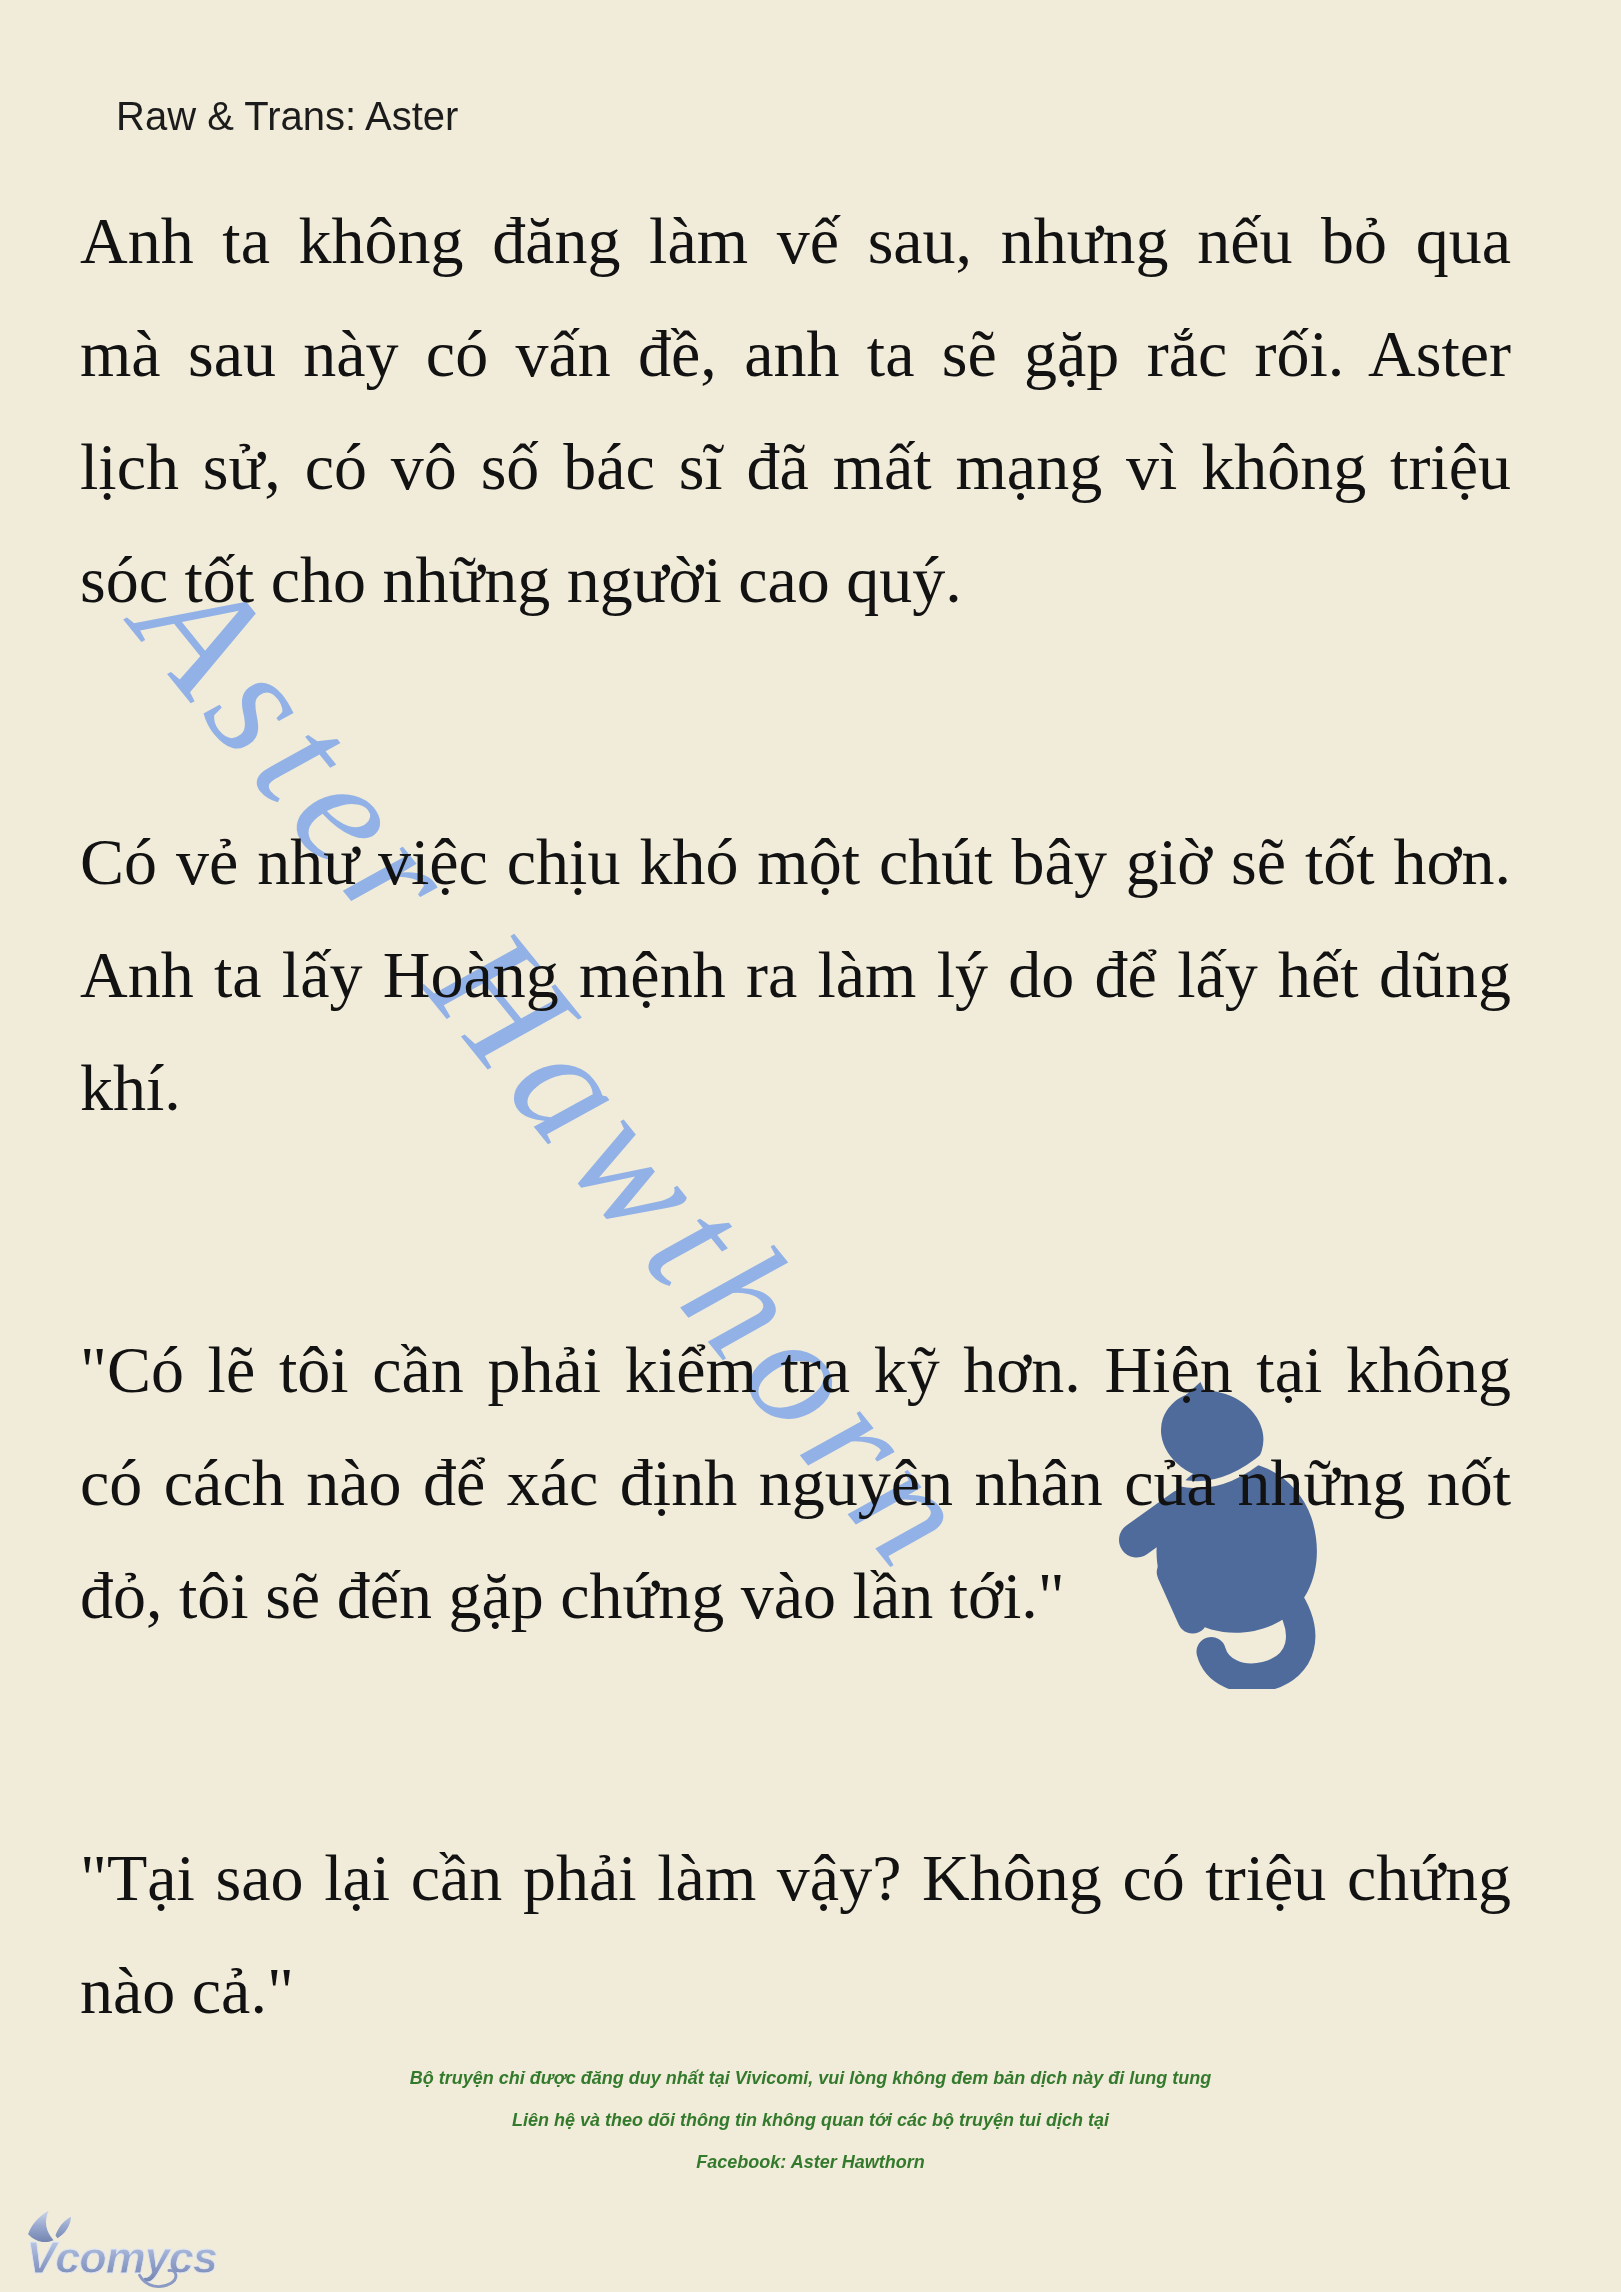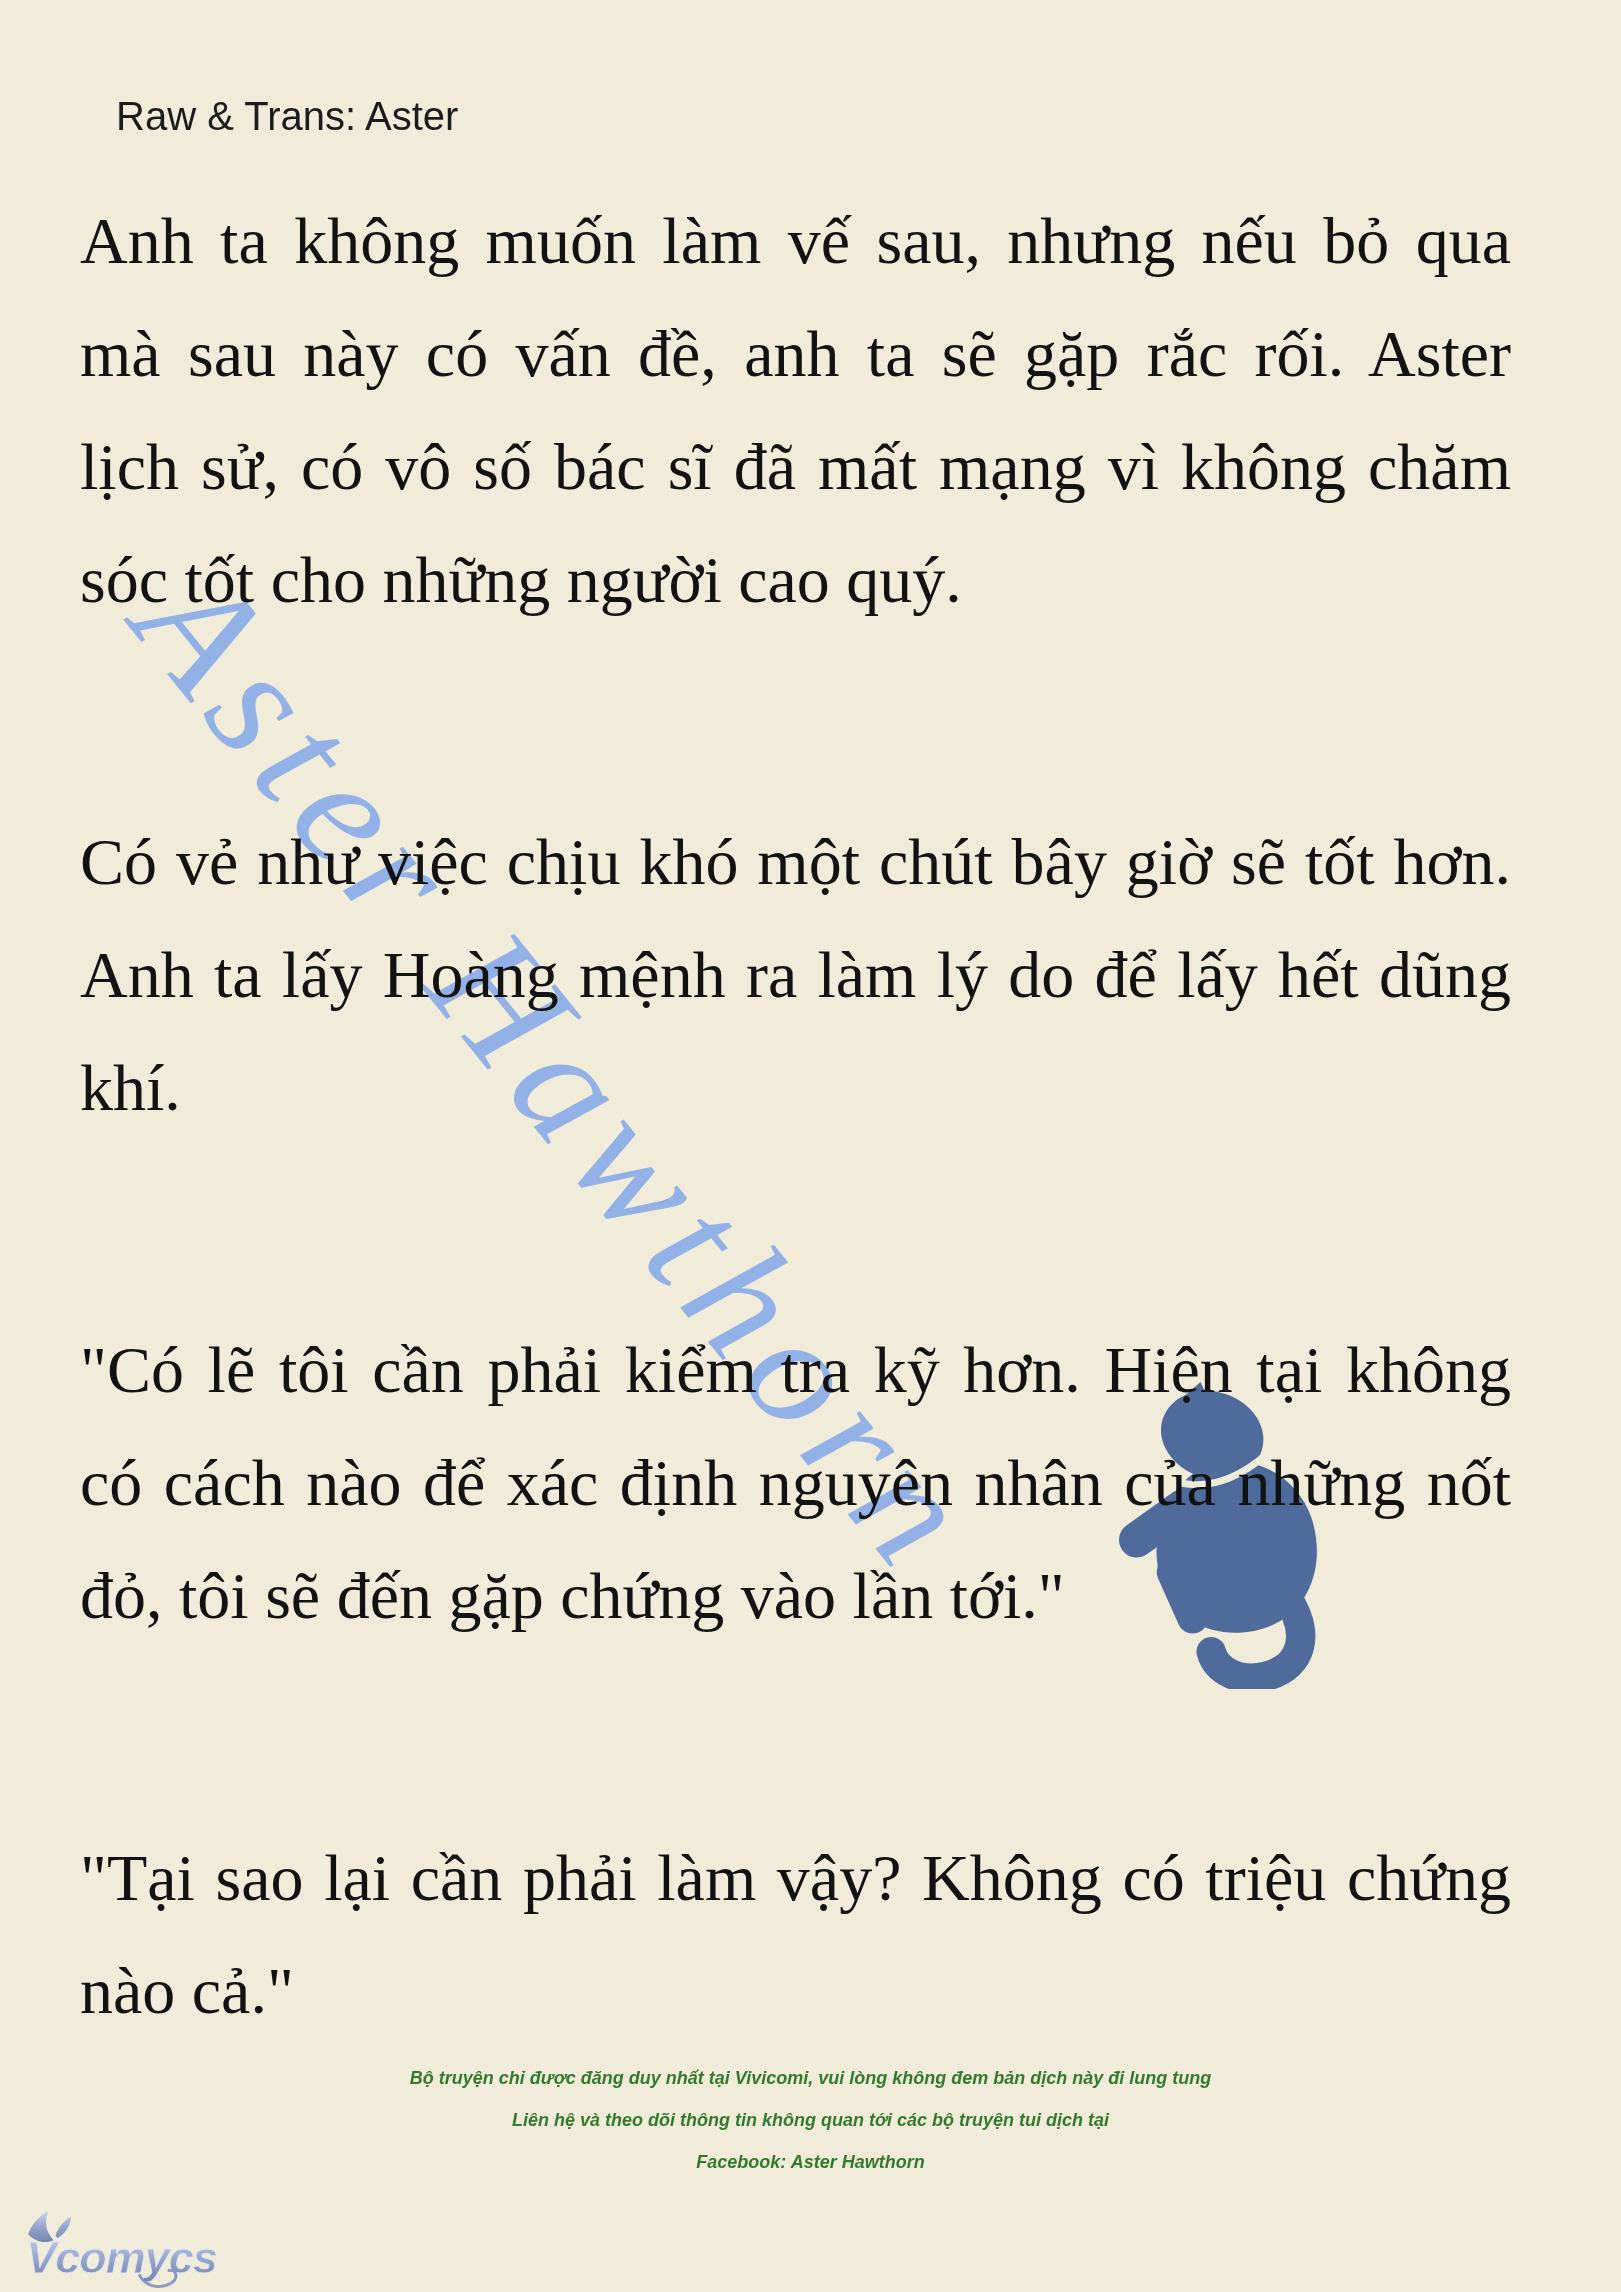--- a/index.html
+++ b/index.html
@@ -101,23 +101,23 @@
       <g transform="rotate(18 97 56)">
         <ellipse cx="97" cy="56" rx="53" ry="44" fill="#4e6b9c"></ellipse>
       </g>
 
       <path d="M 42 97 Q 96 124 152 76" fill="none" stroke="#f1ebd9" stroke-width="7"></path>
     </g>
   </svg>
 
   <div class="story">
     <div class="para">
-      <div class="pline">Anh ta không muốn làm vế sau, nhưng nếu bỏ qua</div>
+      <div class="pline">Anh ta không đăng làm vế sau, nhưng nếu bỏ qua</div>
       <div class="pline">mà sau này có vấn đề, anh ta sẽ gặp rắc rối. Aster</div>
-      <div class="pline">lịch sử, có vô số bác sĩ đã mất mạng vì không chăm</div>
+      <div class="pline">lịch sử, có vô số bác sĩ đã mất mạng vì không triệu</div>
       <div class="pline-last">sóc tốt cho những người cao quý.</div>
     </div>
     <div class="para">
       <div class="pline">Có vẻ như việc chịu khó một chút bây giờ sẽ tốt hơn.</div>
       <div class="pline">Anh ta lấy Hoàng mệnh ra làm lý do để lấy hết dũng</div>
       <div class="pline-last">khí.</div>
     </div>
     <div class="para">
       <div class="pline">"Có lẽ tôi cần phải kiểm tra kỹ hơn. Hiện tại không</div>
       <div class="pline">có cách nào để xác định nguyên nhân của những nốt</div>

